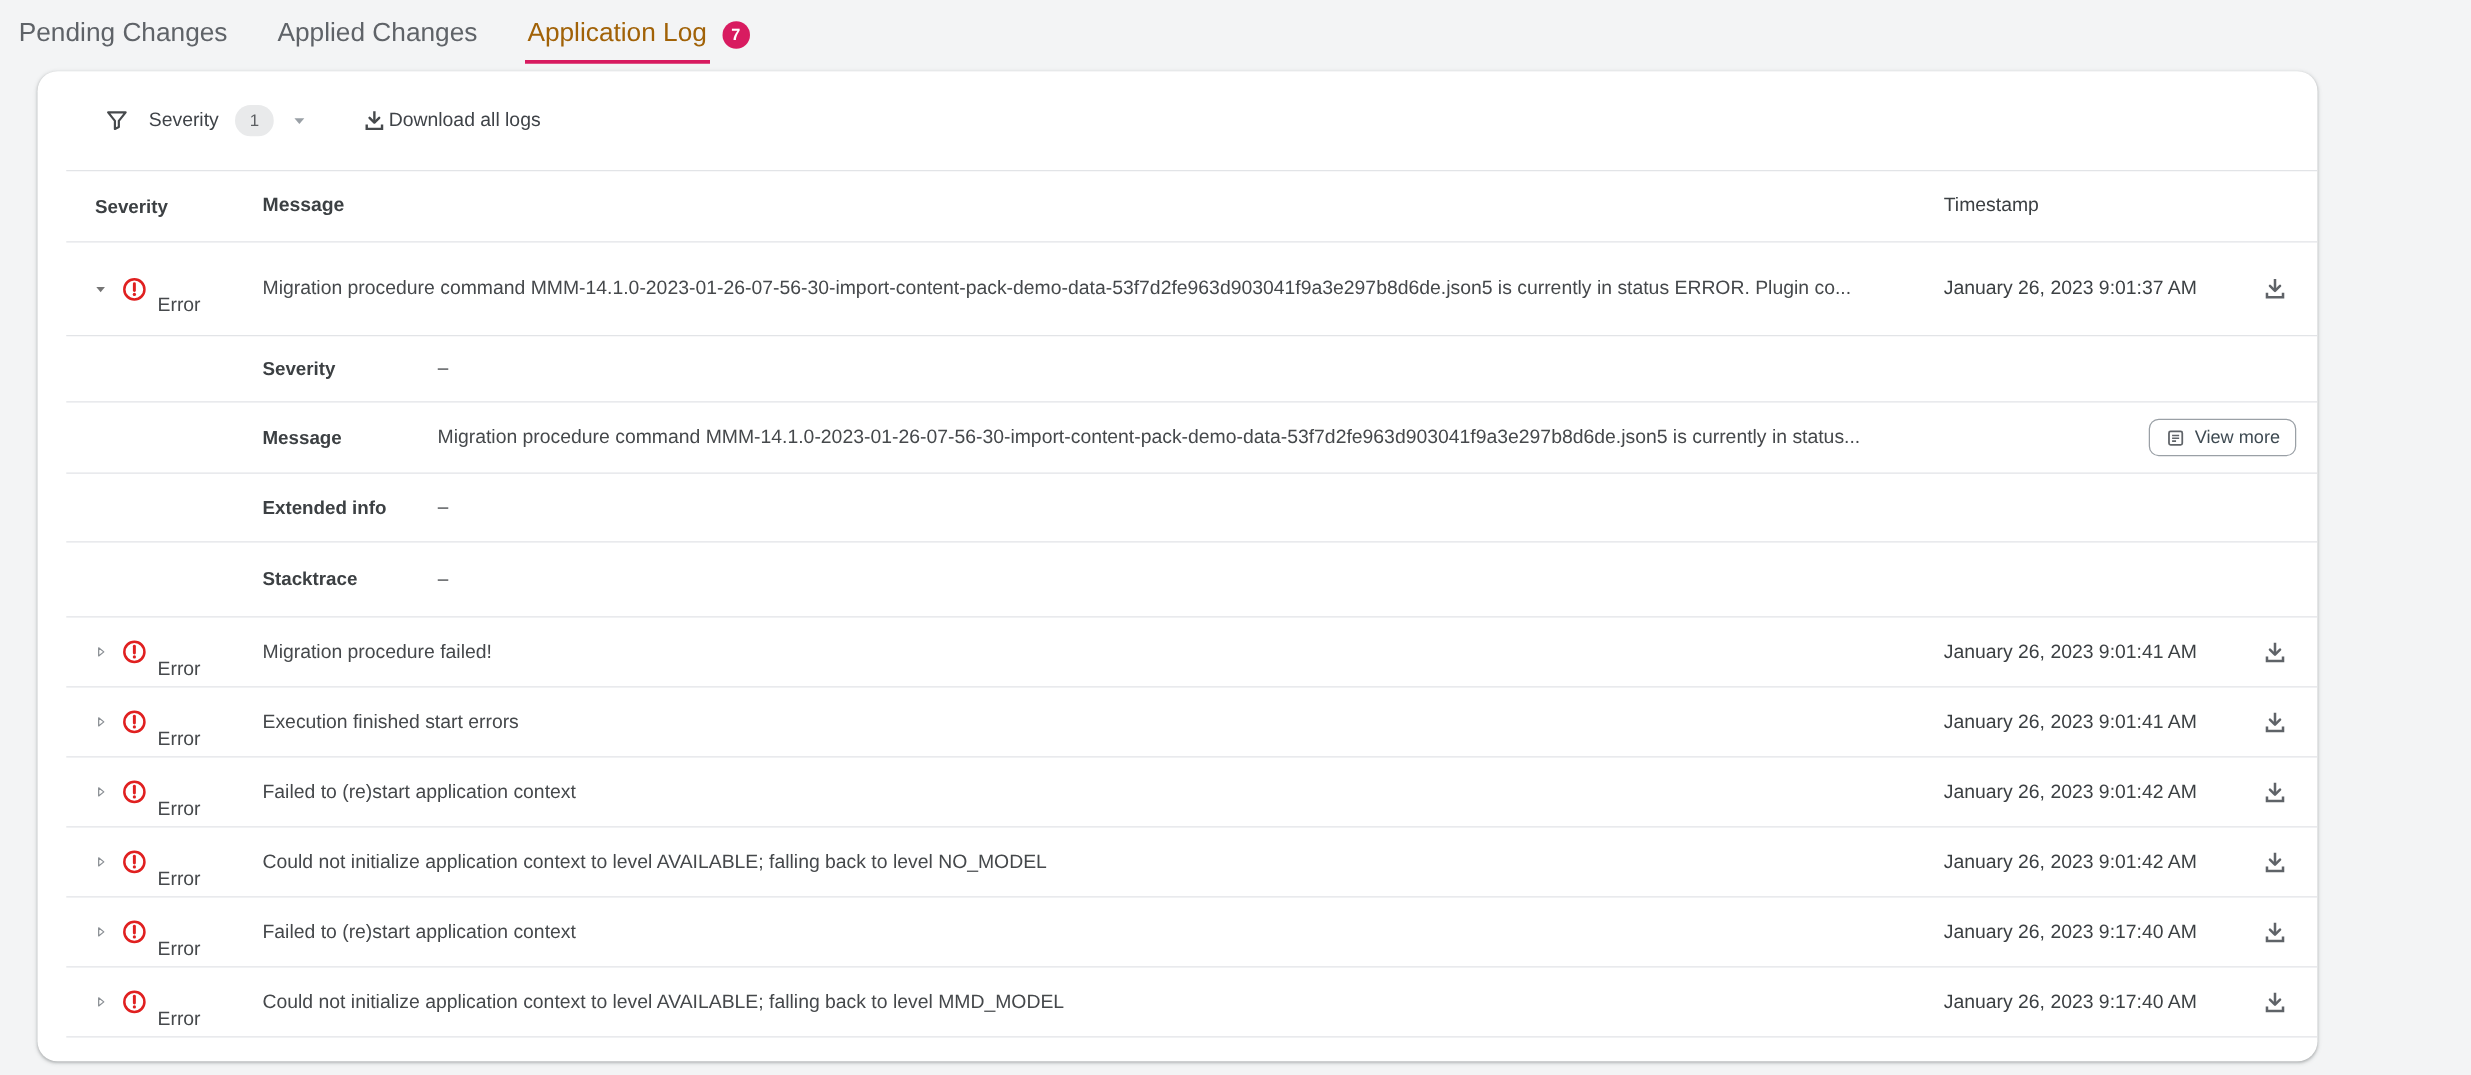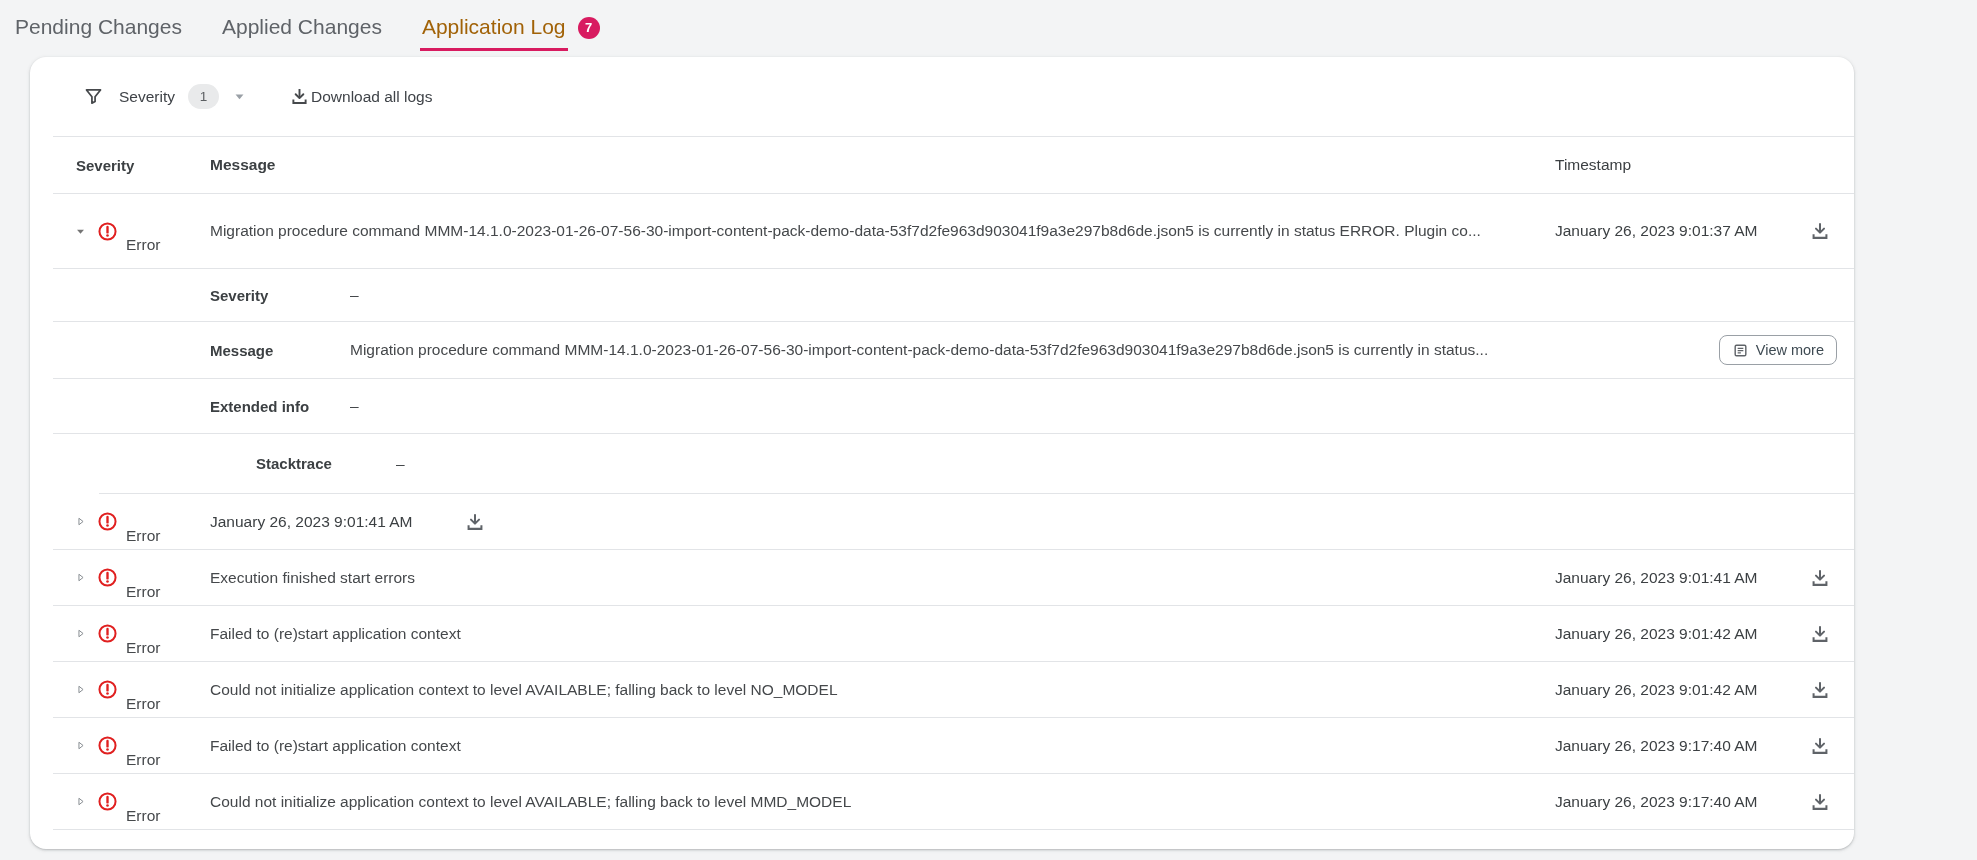--- a/index.html
+++ b/index.html
@@ -43,21 +43,21 @@
   .trow.main { height:75px; }
   .expander { width:15px; margin-right:9px; display:flex; align-items:center; justify-content:center; cursor:pointer; }
   .err-ico { margin-right:8px; display:flex; }
   .sev-text { font-size:15.5px; color:#46494c;margin-top:28px; }
   .dl-btn { display:flex; cursor:pointer; }
 
   
   .drow { display:flex; align-items:center; padding-left:157px; }
   .drow .dlabel { width:140px; flex:none; font-weight:bold; font-size:15px; color:#3c4043; }
   .drow .dvalue { flex:1 1 auto; min-width:0; white-space:nowrap; overflow:hidden; font-size:15.5px; color:#45484b; }
-  .h53{height:53px;} .h57{height:57px;} .h55{height:55px;} .h60{height:60px;margin-left:46px;}
+  .h53{height:53px;} .h57{height:57px;} .h55{height:55px;} .h60{height:60px;}
   .viewmore { flex:none; margin:0 17px 0 14px; height:30px; padding:0 12px; display:flex; align-items:center; gap:7px;
     background:#fff; border:1px solid #9aa0a6; border-radius:8px; font-size:14.5px; color:#3e4a52;
     font-family:"Liberation Sans", sans-serif; cursor:pointer; }
 </style>
 </head>
 <body>
 
 <svg width="0" height="0" style="position:absolute">
   <defs>
     <g id="i-funnel">
@@ -191,20 +191,21 @@
             <use href="#i-tri-right"></use>
           </svg>
         </span>
       <span class="err-ico" style="color:#e02020">
         <svg width="21" height="21" viewBox="0 0 24 24">
             <use href="#i-error"></use>
           </svg>
         </span>
       <span class="sev-text">Error</span>
     </div>
+    <div class="cell-msg">Migration procedure failed!</div>
     <div class="cell-ts">January 26, 2023 9:01:41 AM</div>
     <div class="cell-dl">
         <span class="dl-btn" style="color:#5f6368">
       <svg width="22" height="22" viewBox="0 0 24 24">
             <use href="#i-download"></use>
           </svg>
         </span>
       </div>
   </div>
 

